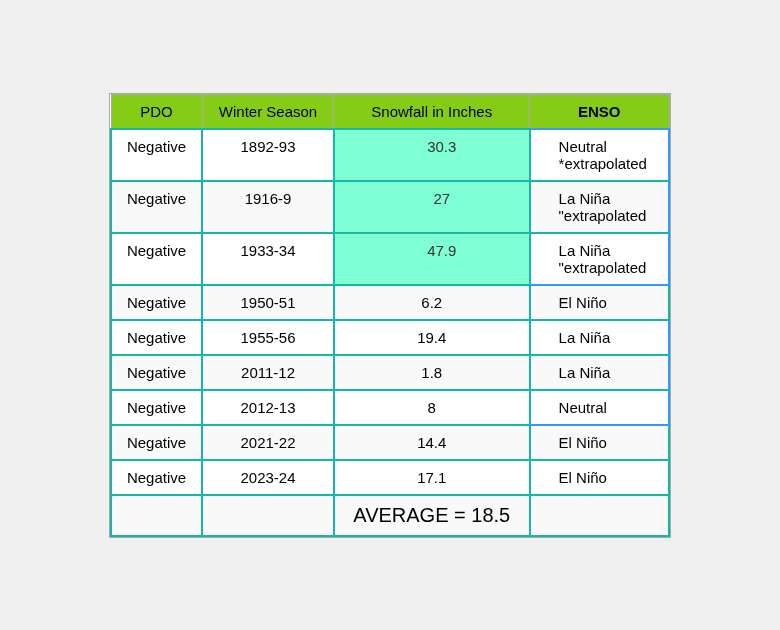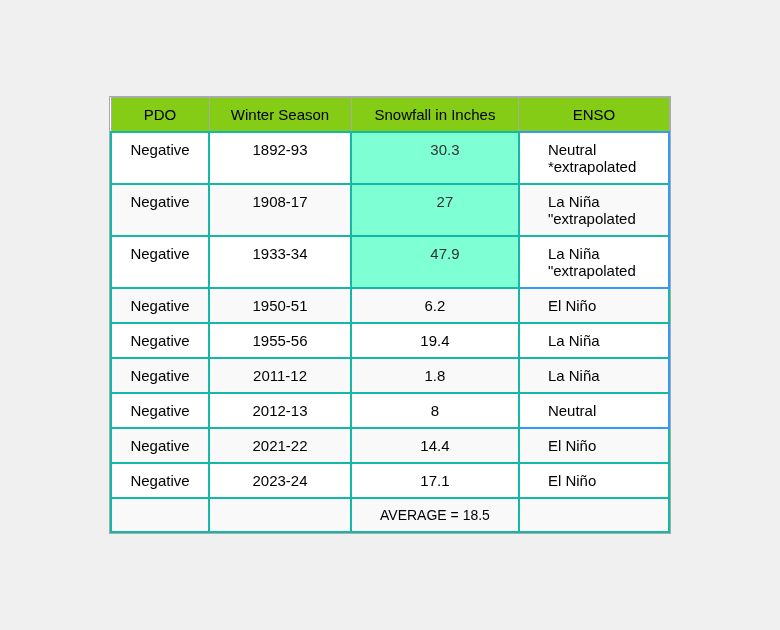--- a/index.html
+++ b/index.html
@@ -22,42 +22,42 @@
       width: 560px;
     }
     th {
       background: #84cc16;
       border: 1px solid #aaa;
       padding: 8px 12px;
       text-align: center;
       font-weight: normal;
     }
     th.enso-header {
-      font-weight: normal;
+      font-weight: bold;
     }
     td {
       border: 2px solid #14b8a6;
       padding: 8px 12px;
       text-align: center;
       vertical-align: top;
       background: white;
     }
     td.snowfall-highlight {
       background: #7fffd4;
       color: #333;
       padding-left: 32px;
     }
     td.enso-cell {
       text-align: left;
       padding-left: 28px;
     }
 
     .avg-row td {
       background: #f5f5f5;
-      font-size: 14px;
+      font-size: 20px;
     }
     tr:nth-child(even) td {
       background: #f9f9f9;
     }
     tr:nth-child(even) td.snowfall-highlight {
       background: #7fffd4;
     }
   </style>
 </head>
 <body>
@@ -74,21 +74,21 @@
     </thead>
     <tbody id="table-body">
     <tr>
           <td>Negative</td>
           <td>1892-93</td>
           <td class="snowfall-highlight">30.3</td>
           <td class="enso-cell" style="border-left: 2.5px solid rgb(51, 153, 255); border-right: 2.5px solid rgb(51, 153, 255); border-top: 2.5px solid rgb(51, 153, 255);">Neutral<br>*extrapolated</td>
         </tr>
         <tr>
           <td>Negative</td>
-          <td>1908-17</td>
+          <td>1916-9</td>
           <td class="snowfall-highlight">27</td>
           <td class="enso-cell" style="border-left: 2.5px solid rgb(51, 153, 255); border-right: 2.5px solid rgb(51, 153, 255);">La Niña<br>"extrapolated</td>
         </tr>
         <tr>
           <td>Negative</td>
           <td>1933-34</td>
           <td class="snowfall-highlight">47.9</td>
           <td class="enso-cell" style="border-left: 2.5px solid rgb(51, 153, 255); border-right: 2.5px solid rgb(51, 153, 255); border-bottom: 2.5px solid rgb(51, 153, 255);">La Niña<br>"extrapolated</td>
         </tr>
         <tr>

